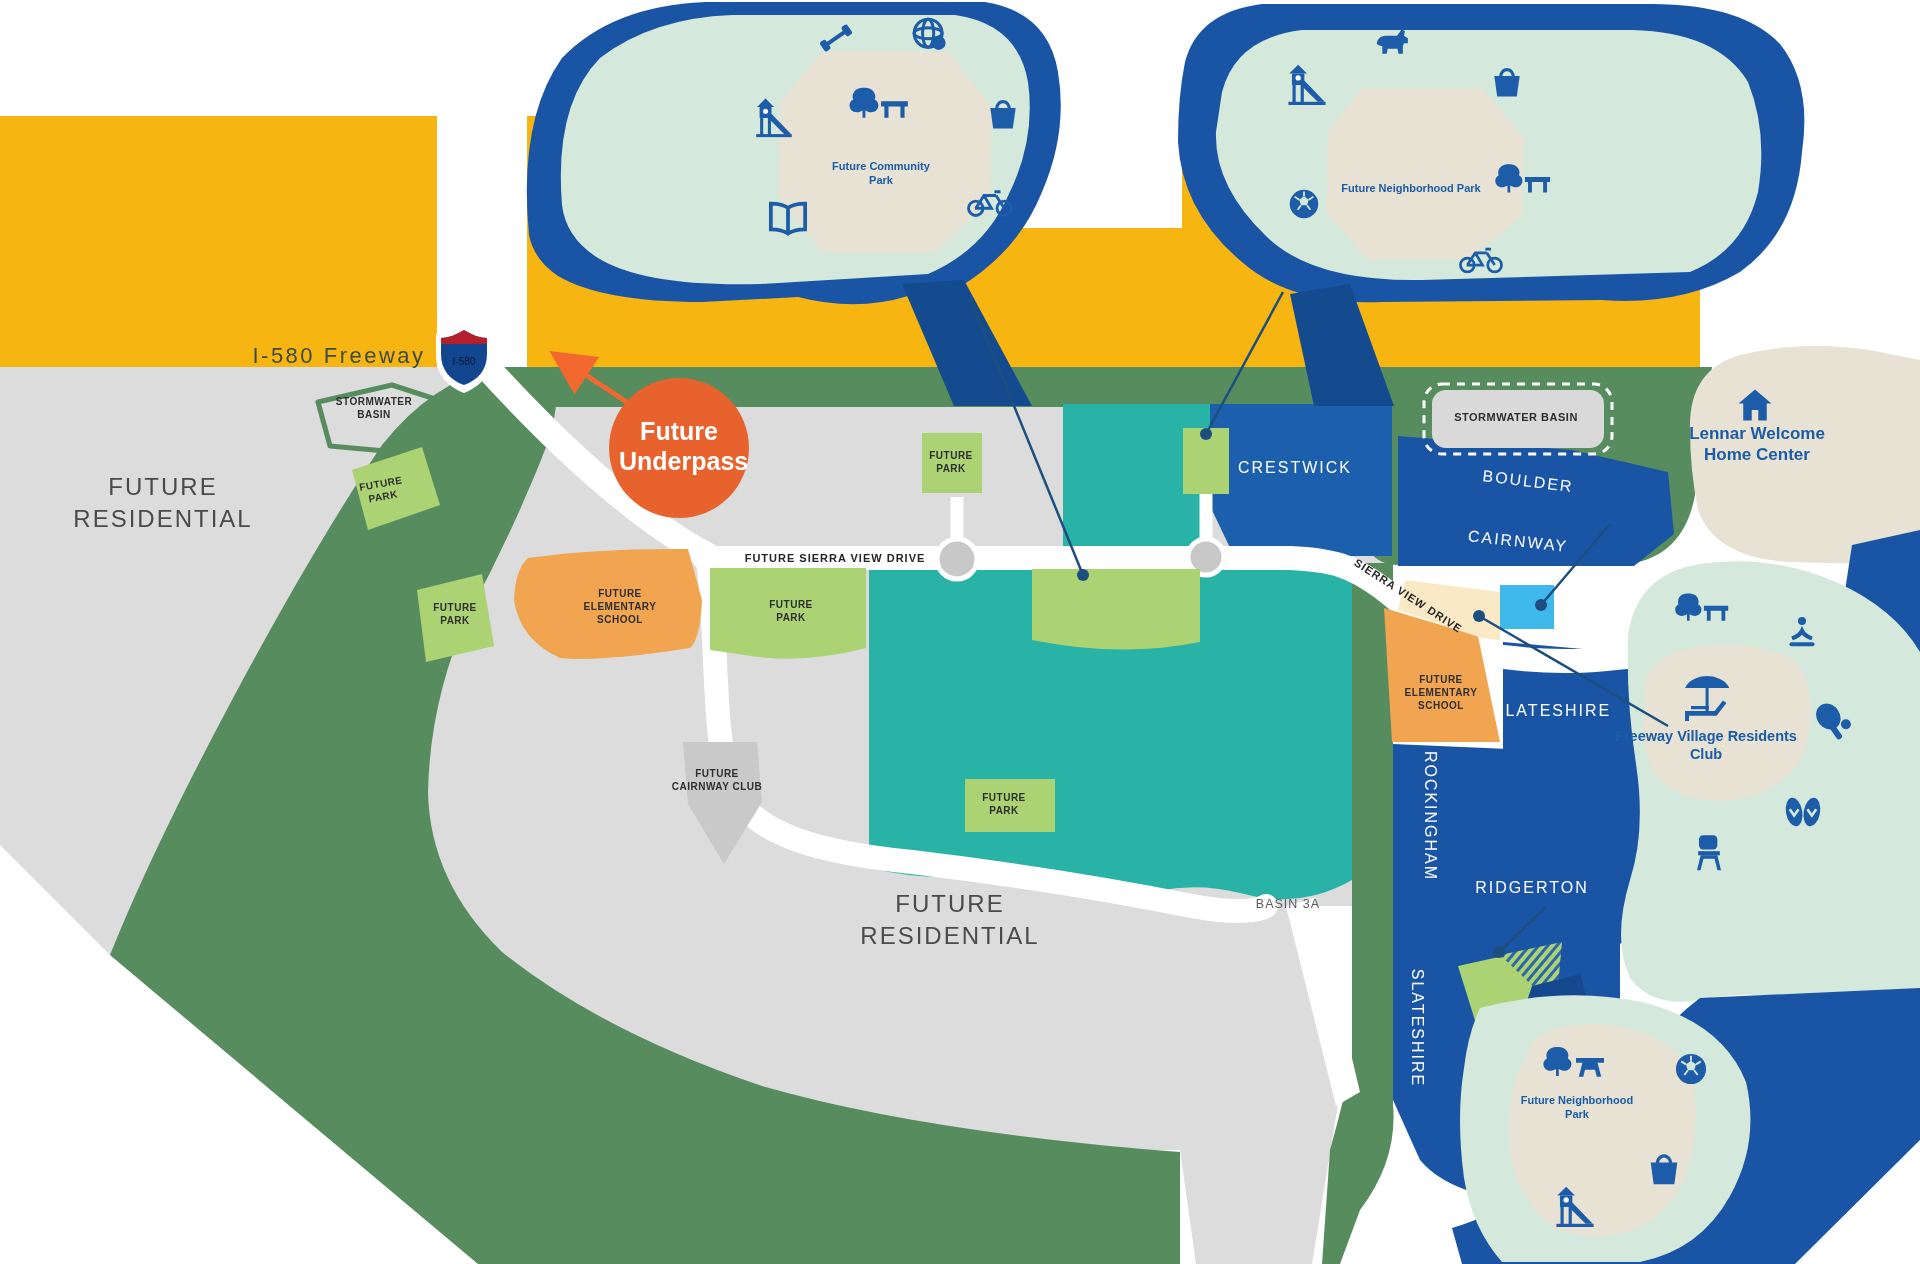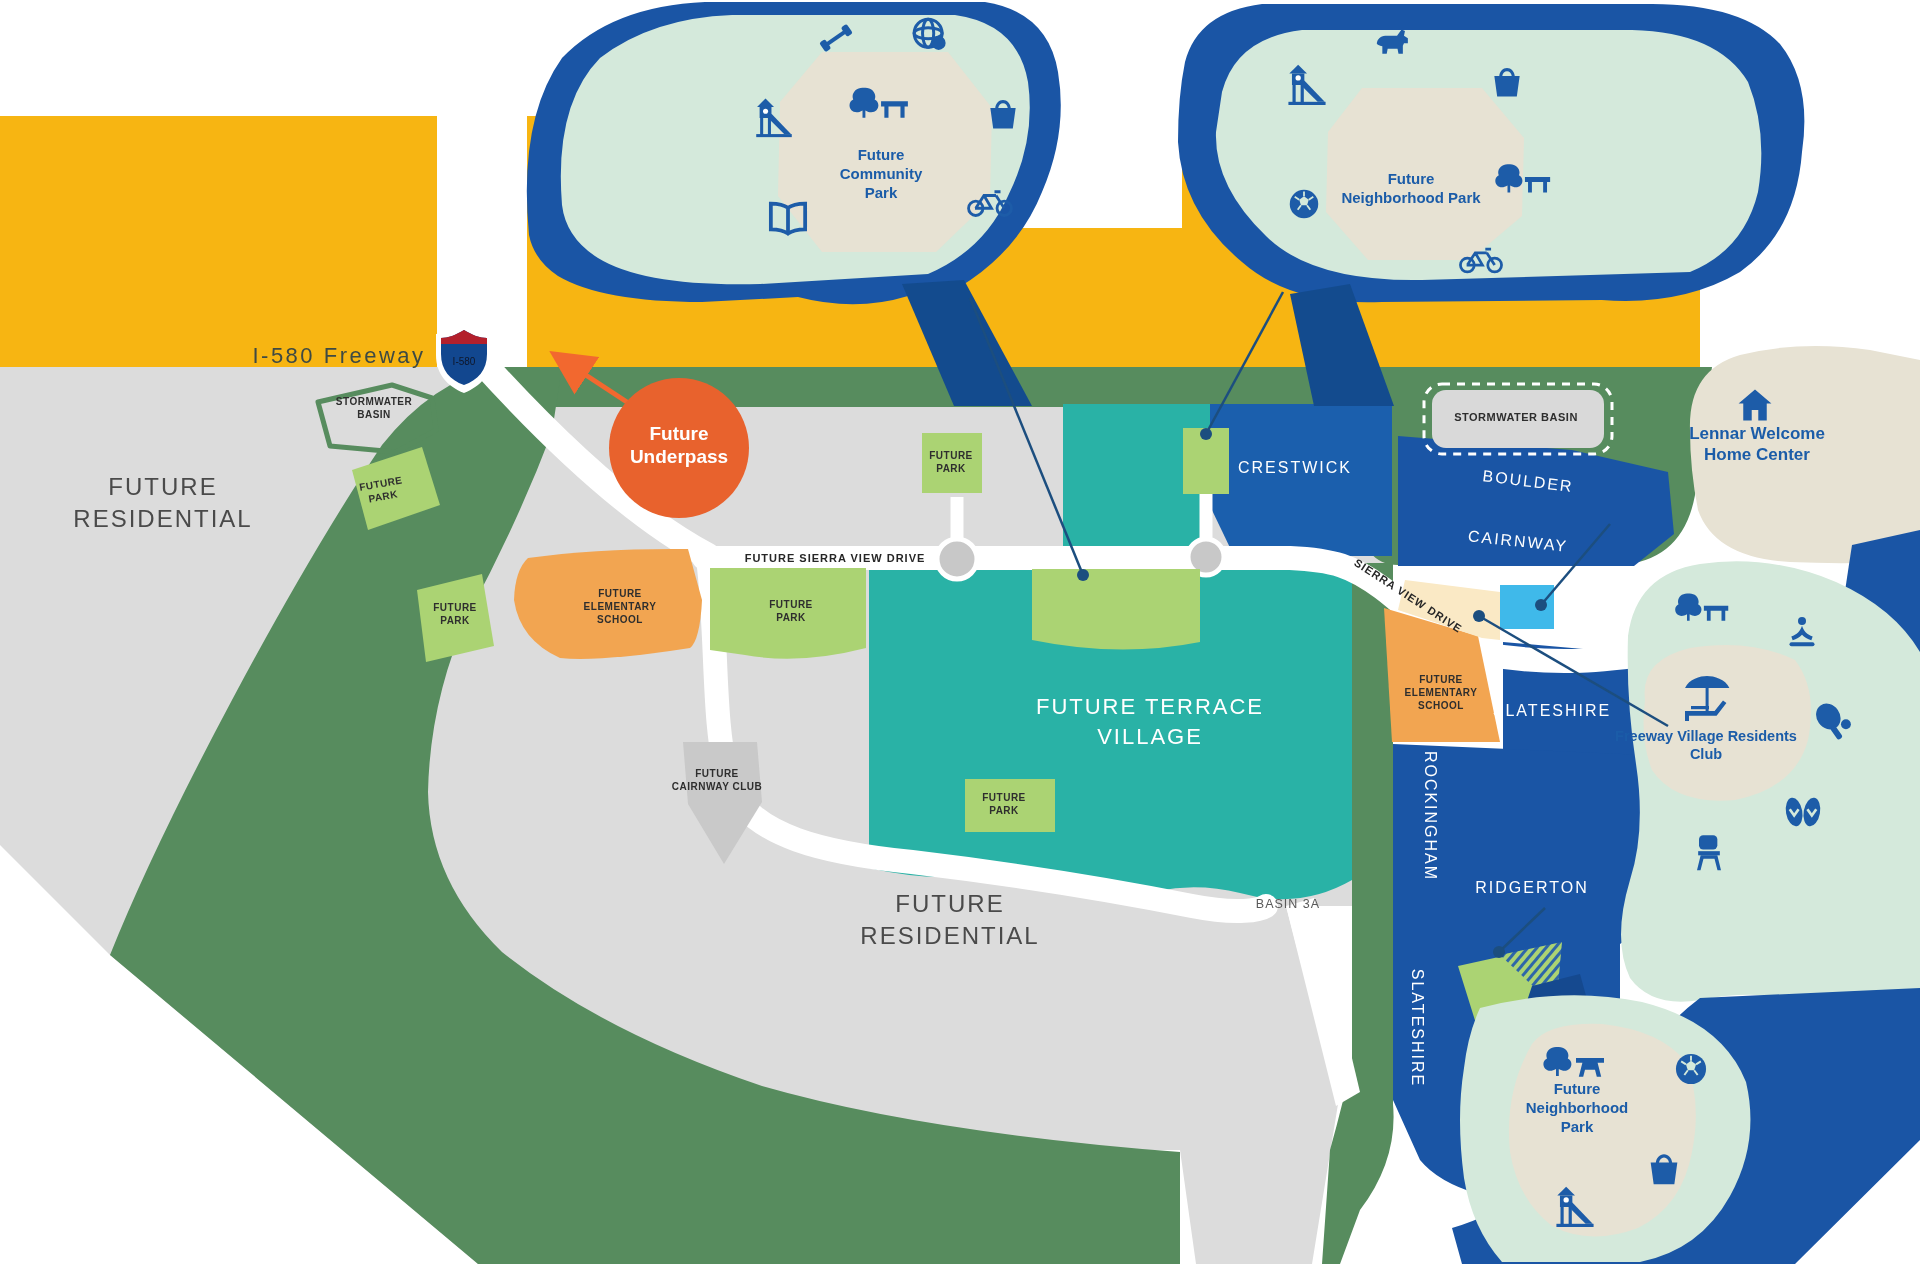--- a/index.html
+++ b/index.html
@@ -1,27 +1,27 @@
 <!DOCTYPE html>
 <html><head>
 <meta charset="utf-8">
 <style>
   html,body{margin:0;padding:0;background:#fff}
   .stage{position:relative;width:1920px;height:1264px;overflow:hidden;background:#fff;font-family:"Liberation Sans",sans-serif}
   .stage svg{position:absolute;left:0;top:0}
   .lbl{position:absolute;transform:translate(-50%,-50%);text-align:center;line-height:1.18;pointer-events:auto}
   .nb{color:#fff;font-size:16px;letter-spacing:2px;white-space:nowrap}
   .nb-big{color:#fff;font-size:22px;letter-spacing:2px;line-height:1.35}
-  .parkname{color:#1B5CA8;font-weight:700;font-size:15px;line-height:1.25}
+  .parkname{color:#1B5CA8;font-weight:700;font-size:11px;line-height:1.25}
   .small{color:#2E2E2E;font-weight:700;font-size:10px;letter-spacing:.5px;line-height:1.3}
   .area{color:#4A4A4A;font-size:24px;letter-spacing:2px;line-height:1.35}
   .road{color:#262626;font-weight:700;font-size:11px;letter-spacing:1px;white-space:nowrap}
   .fwy{color:#3E4A44;font-size:22px;letter-spacing:2.5px;white-space:nowrap}
   .shieldtxt{color:#0f172a;font-weight:400;font-size:10px;white-space:nowrap}
-  .underpass{color:#fff;font-weight:700;font-size:19px;line-height:1.2}
+  .underpass{color:#fff;font-weight:700;font-size:25px;line-height:1.2}
   .phase{color:#5A5A5A;font-size:12.5px;letter-spacing:1px;white-space:nowrap}
 </style>
 </head>
 <body>
 
 <div class="stage">
 <svg width="1920" height="1264" viewBox="0 0 1920 1264">
   <defs>
     <pattern id="hatch" width="7" height="7" patternUnits="userSpaceOnUse" patternTransform="rotate(40)">
       <rect width="7" height="7" fill="#ABD373"></rect>
@@ -251,21 +251,20 @@
   <use href="#sy-basket" x="1644" y="1150" width="40" height="40"></use>
   <use href="#sy-playground" x="1552" y="1184" width="46" height="46"></use>
 </svg>
 
 <div class="lbl fwy" style="left:339px;top:356px">I-580 Freeway</div>
 <div class="lbl shieldtxt" style="left:464px;top:362px">I-580</div>
 <div class="lbl underpass" style="left:679px;top:446px;width:120px">Future Underpass</div>
 <div class="lbl area" style="left:163px;top:503px;width:220px">FUTURE RESIDENTIAL</div>
 <div class="lbl area" style="left:950px;top:920px;width:230px">FUTURE RESIDENTIAL</div>
 <div class="lbl phase" style="left:1288px;top:904px">BASIN 3A</div>
-<div class="lbl nb-big" style="left:1150px;top:722px;width:320px">FUTURE TERRACE VILLAGE</div>
 
 <div class="lbl nb" style="left:1295px;top:468px">CRESTWICK</div>
 <div class="lbl nb" style="left:1528px;top:482px;transform:translate(-50%,-50%) rotate(7deg)">BOULDER</div>
 <div class="lbl nb" style="left:1518px;top:542px;transform:translate(-50%,-50%) rotate(6deg)">CAIRNWAY</div>
 <div class="lbl nb" style="left:1552px;top:711px">SLATESHIRE</div>
 <div class="lbl nb" style="left:1430px;top:816px;transform:translate(-50%,-50%) rotate(90deg)">ROCKINGHAM</div>
 <div class="lbl nb" style="left:1532px;top:888px">RIDGERTON</div>
 <div class="lbl nb" style="left:1417px;top:1028px;transform:translate(-50%,-50%) rotate(90deg)">SLATESHIRE</div>
 
 <div class="lbl parkname" style="left:881px;top:174px;width:110px">Future Community Park</div>

